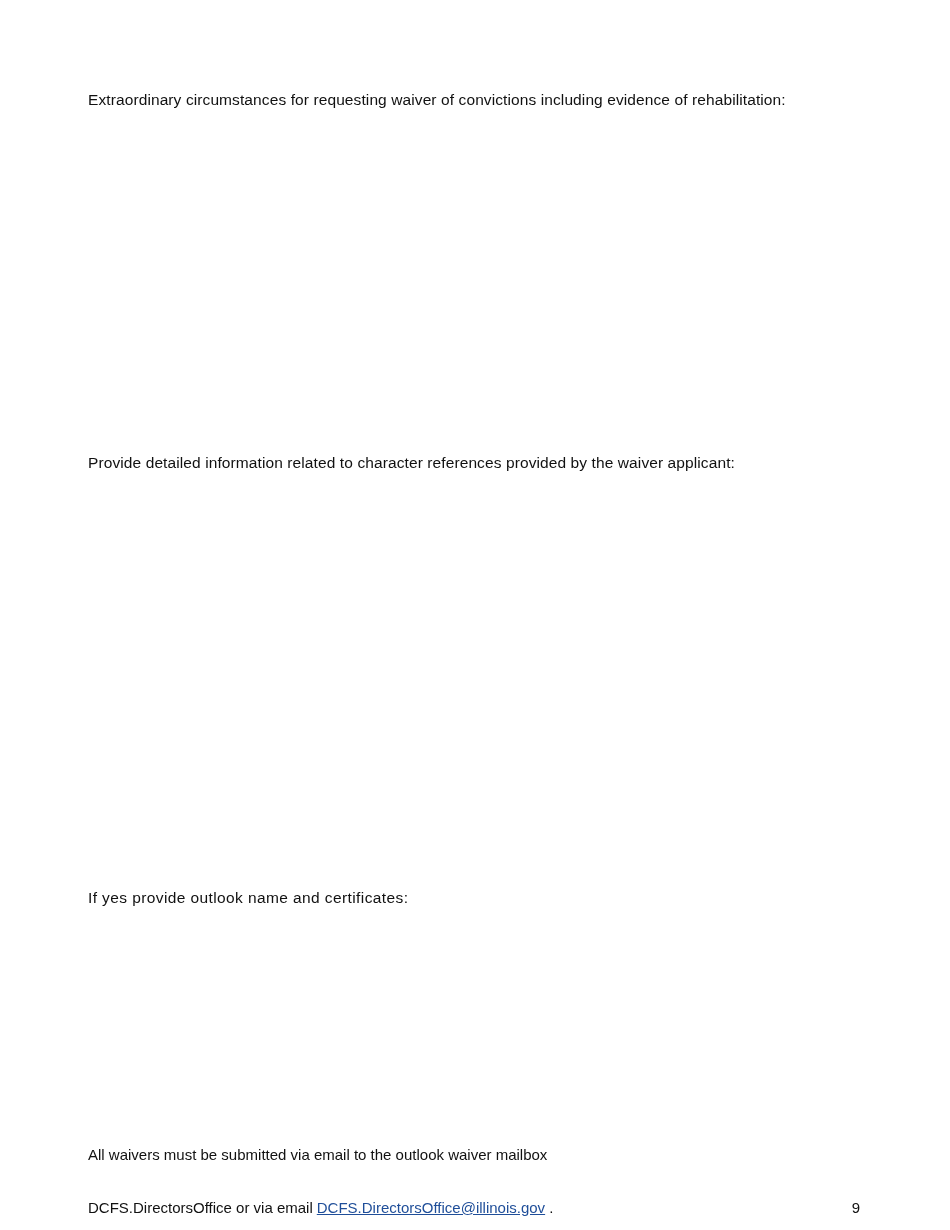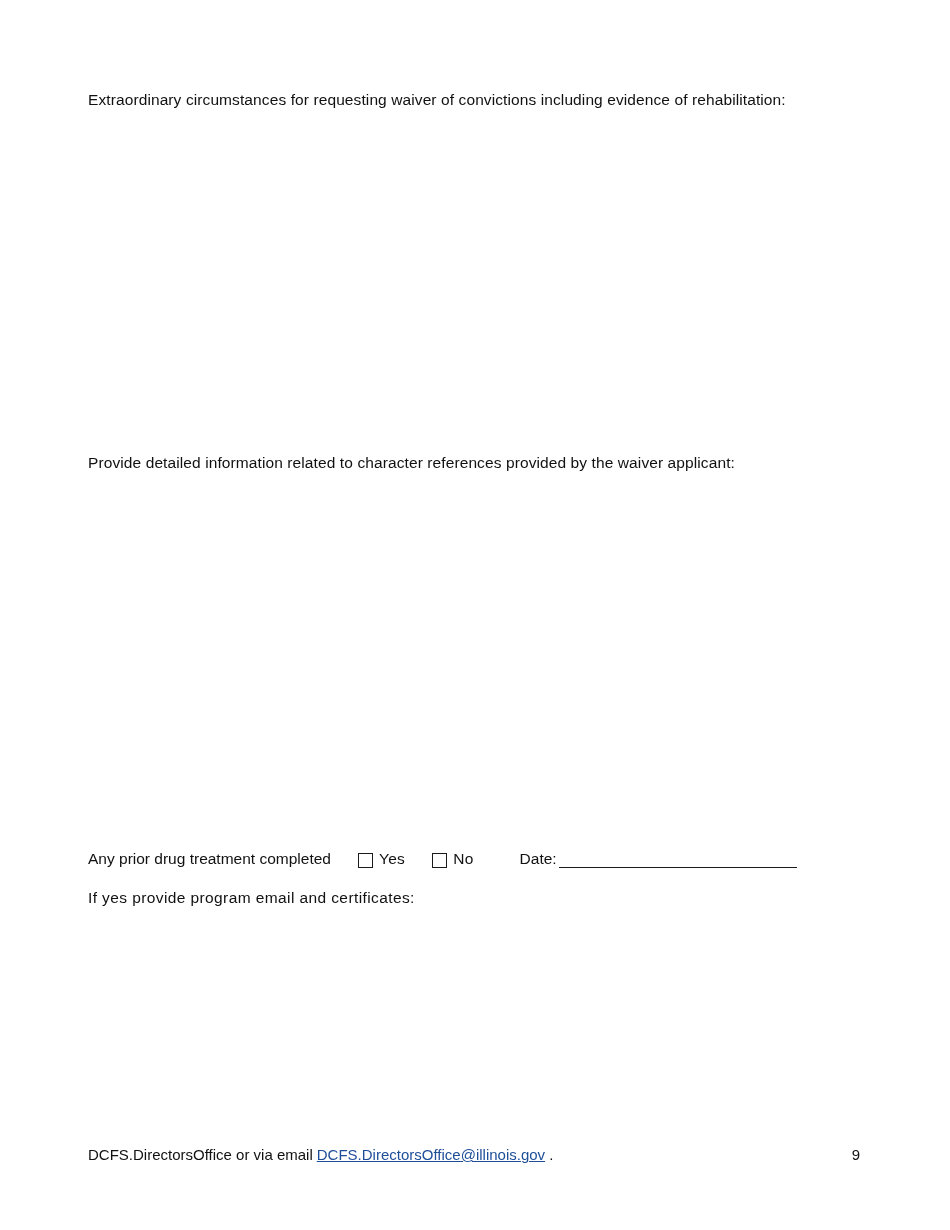--- a/index.html
+++ b/index.html
@@ -139,20 +139,21 @@
     color: #111111;
   }
   .footer-line2 {
     display: flex;
     align-items: flex-end;
   }
   .footer-email {
     color: #1f4e99;
     text-decoration: underline;
     margin-left: 4px;
+    margin-top: 32px;
   }
   .footer-period { margin-left: 4px; }
   .page-number {
     position: absolute;
     right: 0;
     bottom: 0;
     font-size: 15px;
     color: #111111;
   }
   .footer-wrap { position: relative; }
@@ -164,43 +165,30 @@
   <div class="content">
 
     <div class="prompt" id="q1-prompt">Extraordinary circumstances for requesting waiver of convictions including evidence of rehabilitation:</div>
 
     <div id="q1-answer"></div>
 
     <div class="prompt" id="q2-prompt">Provide detailed information related to character references provided by the waiver applicant:</div>
 
     <div id="q2-answer"></div>
 
-    <div class="drug-row">
-      <span class="drug-label">Any prior drug treatment completed</span>
 
-      <span class="checkbox"></span>
-      <span class="cb-text">Yes</span>
-
-      <span class="checkbox"></span>
-      <span class="cb-text">No</span>
-
-      <span class="date-label">Date:</span>
-      <span class="date-line">
-        <span class="date-value"></span>
-      </span>
-    </div>
-
-    <div class="prompt" id="q3-prompt">If yes provide program email and certificates:</div>
+    <div class="prompt" id="q3-prompt">If yes provide outlook name and certificates:</div>
 
     <div id="q3-answer"></div>
 
   </div>
 
   <div class="footer">
     <div class="footer-wrap">
+      <div>All waivers must be submitted via email to the outlook waiver mailbox</div>
       <div class="footer-line2">
         <span>DCFS.DirectorsOffice or via email</span>
         <a class="footer-email" href="#">DCFS.DirectorsOffice@illinois.gov</a>
         <span class="footer-period">.</span>
       </div>
       <div class="page-number">9</div>
     </div>
   </div>
 </div>
 

